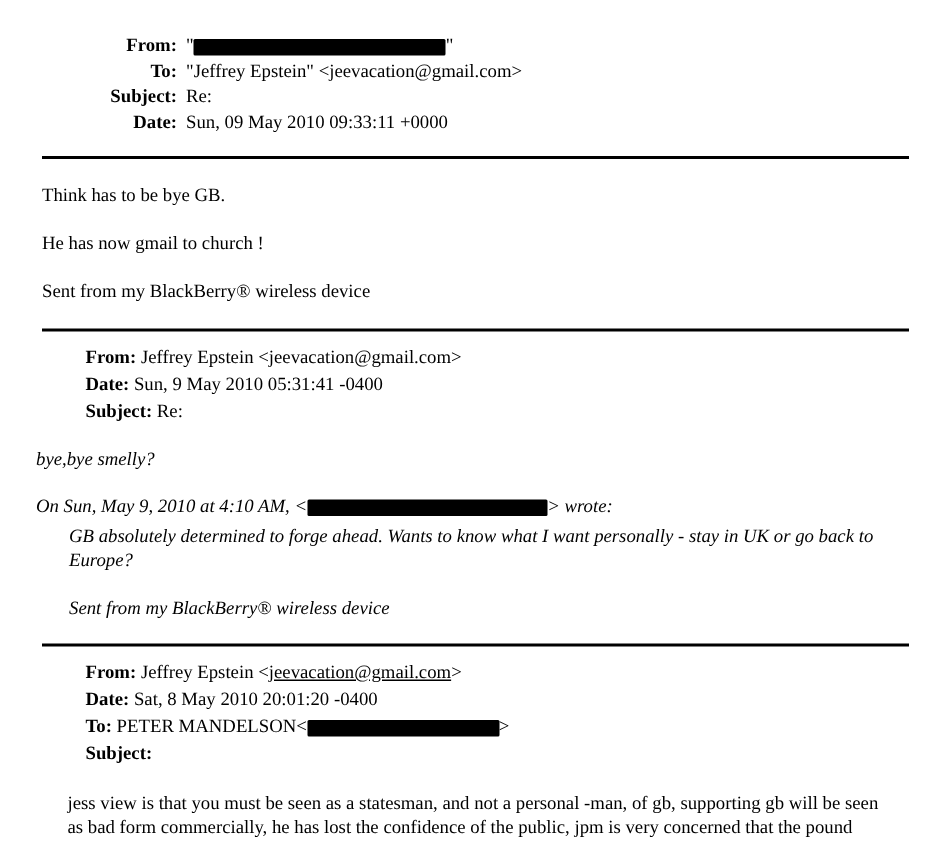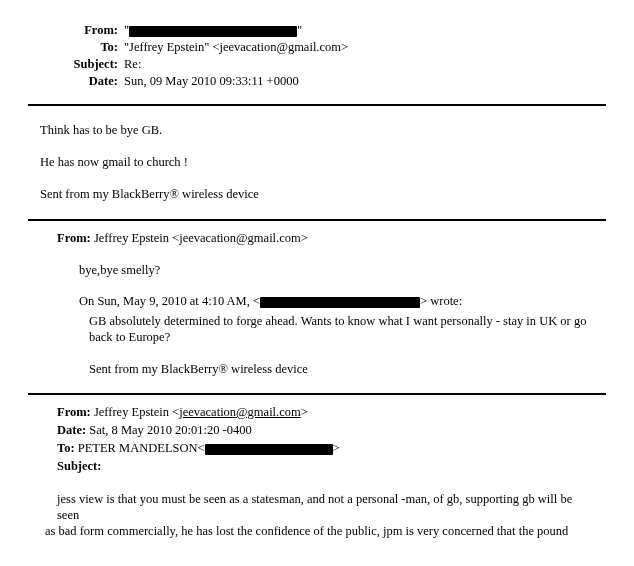--- a/index.html
+++ b/index.html
@@ -61,21 +61,21 @@
   .rule-top {
     margin: 14px 28px 0 28px;
   }
 
   
   .body-area {
     padding: 0 28px;
     font-size: 12.5px;
   }
   .para {
-    margin: 16px 0 0 12px;
+    margin: 16px 0 0 0;
     line-height: 16px;
   }
 
   
   .rule-2 {
     margin: 17px 28px 0 28px;
   }
   .q-head {
     padding: 8px 28px 0 45px;
     font-size: 12.5px;
@@ -158,23 +158,31 @@
     <div class="para">Sent from my BlackBerry® wireless device</div>
   </div>
 
   <hr class="hr rule-2">
 
   <div class="q-head">
     <div class="q-line">
       <b>From:</b>
       <span>Jeffrey Epstein &lt;jeevacation@gmail.com&gt;</span>
     </div>
-  </div>
-
-  <div class="q-body" style="padding-left:67px;">
+    <div class="q-line">
+      <b>Date:</b>
+      <span>Sun, 9 May 2010 05:31:41 -0400</span>
+    </div>
+    <div class="q-line">
+      <b>Subject:</b>
+      <span>Re:</span>
+    </div>
+  </div>
+
+  <div class="q-body" style="padding-left:24px;font-style:italic;">
     <div class="para">bye,bye smelly?</div>
 
     <div class="para"><span>On Sun, May 9, 2010 at 4:10 AM, &lt;</span><span class="redact" style="width:160px"></span><span>&gt; wrote:</span></div>
 
     <div class="indent" style="margin-top:4px; line-height:16px;">GB absolutely determined to forge ahead. Wants to know what I want personally - stay in UK or go back to Europe?</div>
 
     <div class="indent" style="margin-top:16px; line-height:16px;">Sent from my BlackBerry® wireless device</div>
   </div>
 
   <hr class="hr rule-3">

